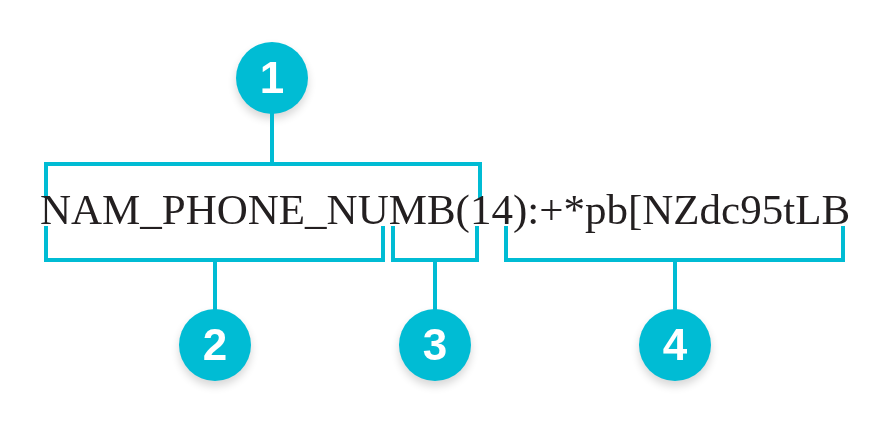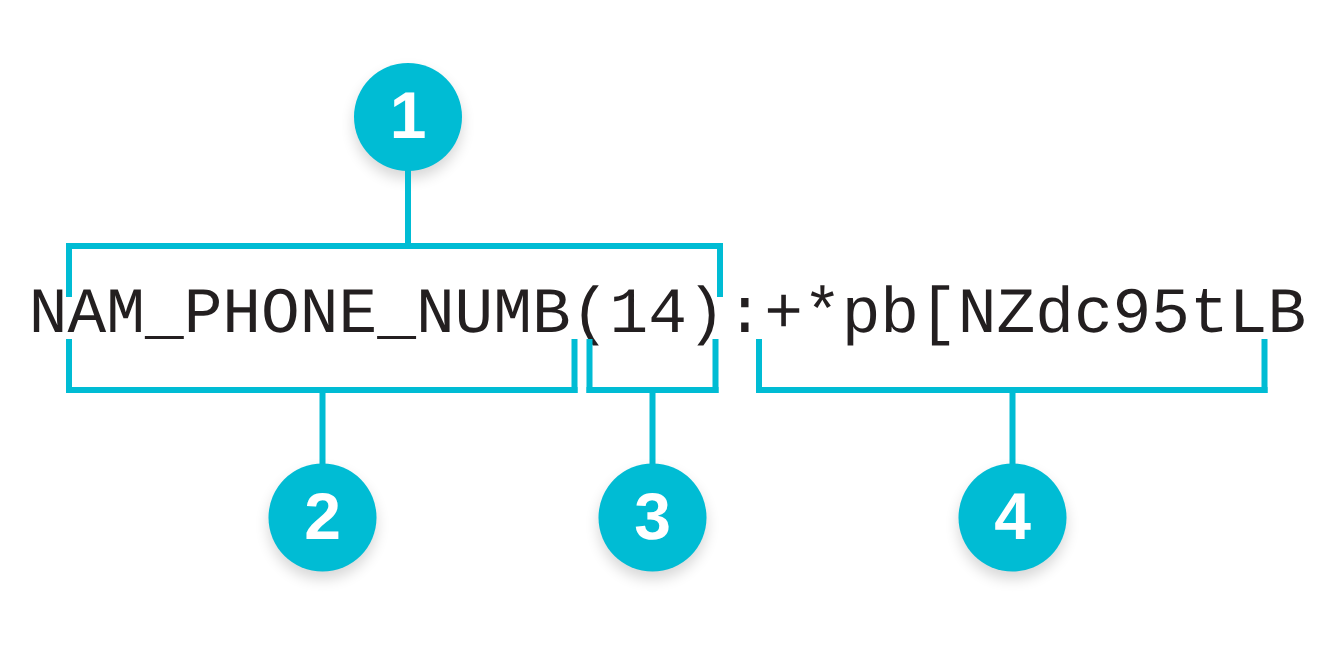--- a/index.html
+++ b/index.html
@@ -19,21 +19,21 @@
     overflow: hidden;
   }
 
   
   .code-line {
     position: absolute;
     left: 0;
     top: 182px;
     width: 890px;
     text-align: center;
-    font-family: Liberation Mono, monospace;
+    font-family: Liberation Serif, serif;
     font-size: 43px;
     line-height: 56px;
     letter-spacing: 0px;
     color: #231f20;
     white-space: pre;
     -webkit-font-smoothing: antialiased;
   }
 
   
   .bracket {

